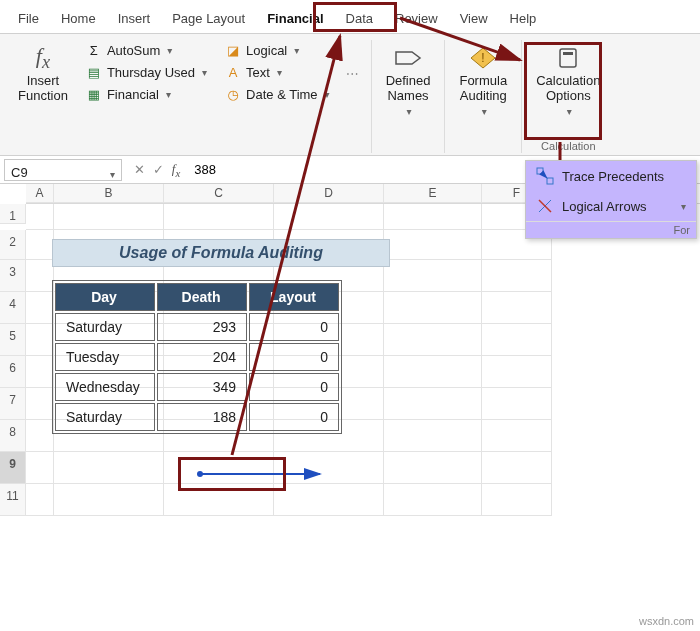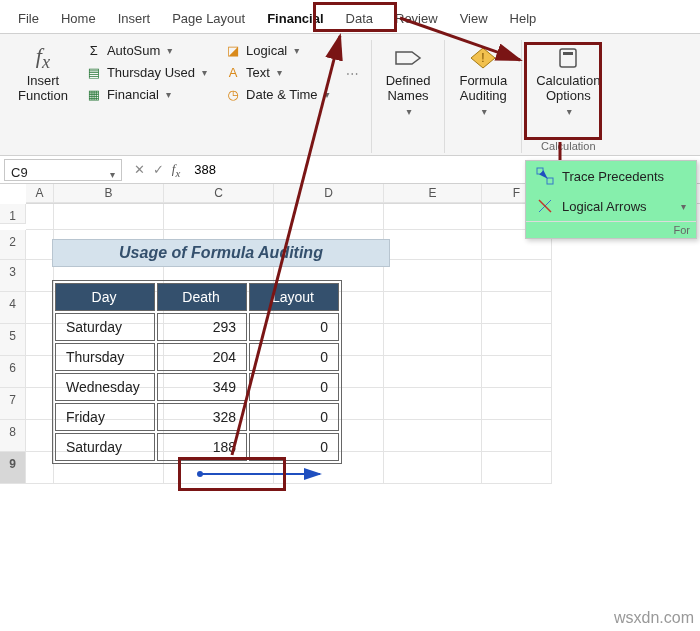--- a/index.html
+++ b/index.html
@@ -161,21 +161,21 @@
     font-size:14px;
   }
   .data-table th, .data-table td {
     border:1px solid #666;
     padding:5px 10px;
     height:20px;
   }
   .data-table th {
     background:#34506d;
     color:#fff;
-    font-weight:400;
+    font-weight:700;
     text-align:center;
     padding-left:8px;
   }
   .data-table td.day { text-align:left; width:100px; }
   .data-table td.num { text-align:right; width:90px; }
   .title-bar {
     position:absolute;
     left:52px;
     top:55px;
     width:338px;
@@ -201,21 +201,21 @@
     width:700px; height:631px;
     pointer-events:none;
     z-index:49;
   }
   
   .menu {
     position:absolute;
     left:525px;
     top:160px;
     width:172px;
-    background:#86efac;
+    background:#c4b5fd;
     border:1px solid #c5c5c5;
     box-shadow:2px 2px 5px rgba(0,0,0,.2);
     z-index:60;
     font-size:13px;
   }
   .menu-item {
     display:flex;
     align-items:center;
     gap:8px;
     padding:6px 10px;
@@ -226,21 +226,21 @@
     border-top:1px solid #dcdcdc;
     text-align:right;
     font-size:11px;
     color:#666;
     padding:2px 6px;
   }
   .watermark {
     position:absolute;
     right:6px;
     bottom:4px;
-    font-size:16px;
+    font-size:11px;
     color:#999;
     z-index:70;
   }
 </style>
 </head>
 <body>
 
 <div class="tabs">
   <div class="tab">File</div>
   <div class="tab">Home</div>
@@ -450,51 +450,55 @@
       </div>
       <div class="row">
         <div class="rh sel" style="height: 32px;">9</div>
         <div class="cell cA" style="height: 32px;"></div>
         <div class="cell cB" style="height: 32px;"></div>
         <div class="cell cC" style="height: 32px;"></div>
         <div class="cell cD" style="height: 32px;"></div>
         <div class="cell cE" style="height: 32px;"></div>
         <div class="cell cF" style="height: 32px;"></div>
       </div>
+      <div class="row">
+        <div class="rh" style="height: 32px;">11</div>
+        <div class="cell cA" style="height: 32px;"></div>
+        <div class="cell cB" style="height: 32px;"></div>
+        <div class="cell cC" style="height: 32px;"></div>
+        <div class="cell cD" style="height: 32px;"></div>
+        <div class="cell cE" style="height: 32px;"></div>
+        <div class="cell cF" style="height: 32px;"></div>
+      </div>
     </div>
 
   <div class="title-bar">Usage of Formula Auditing</div>
 
   <table class="data-table">
     <thead>
         <tr>
       <th>Day</th>
       <th>Death</th>
       <th>Layout</th>
     </tr>
       </thead>
     <tbody id="tbody">
         <tr>
           <td class="day">Saturday</td>
           <td class="num">293</td>
           <td class="num">0</td>
         </tr>
         <tr>
-          <td class="day">Thursday</td>
+          <td class="day">Tuesday</td>
           <td class="num">204</td>
           <td class="num">0</td>
         </tr>
         <tr>
           <td class="day">Wednesday</td>
           <td class="num">349</td>
-          <td class="num">0</td>
-        </tr>
-        <tr>
-          <td class="day">Friday</td>
-          <td class="num">328</td>
           <td class="num">0</td>
         </tr>
         <tr>
           <td class="day">Saturday</td>
           <td class="num">188</td>
           <td class="num">0</td>
         </tr>
       </tbody>
   </table>
 </div>

